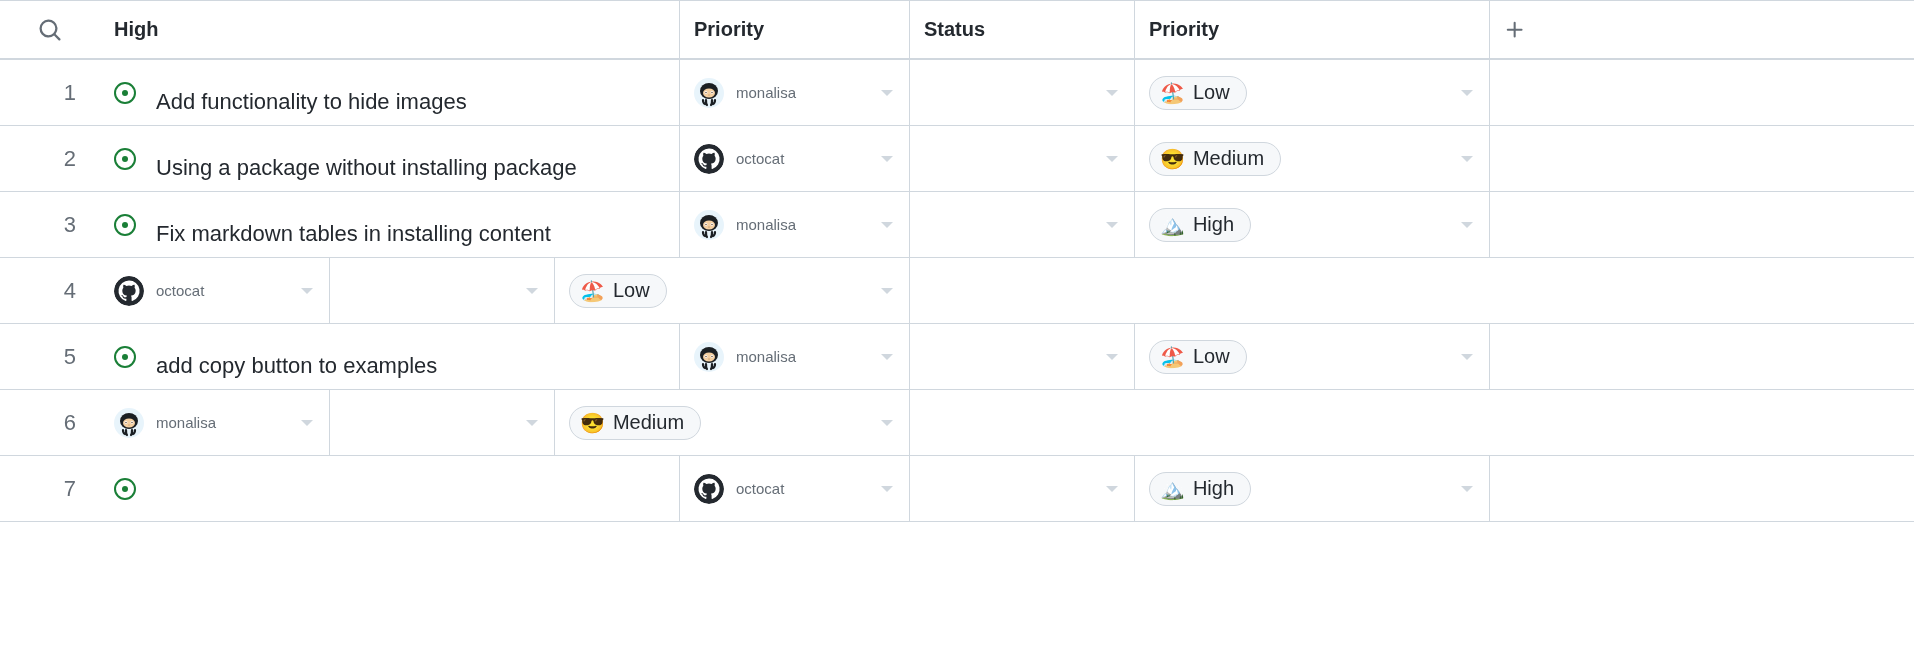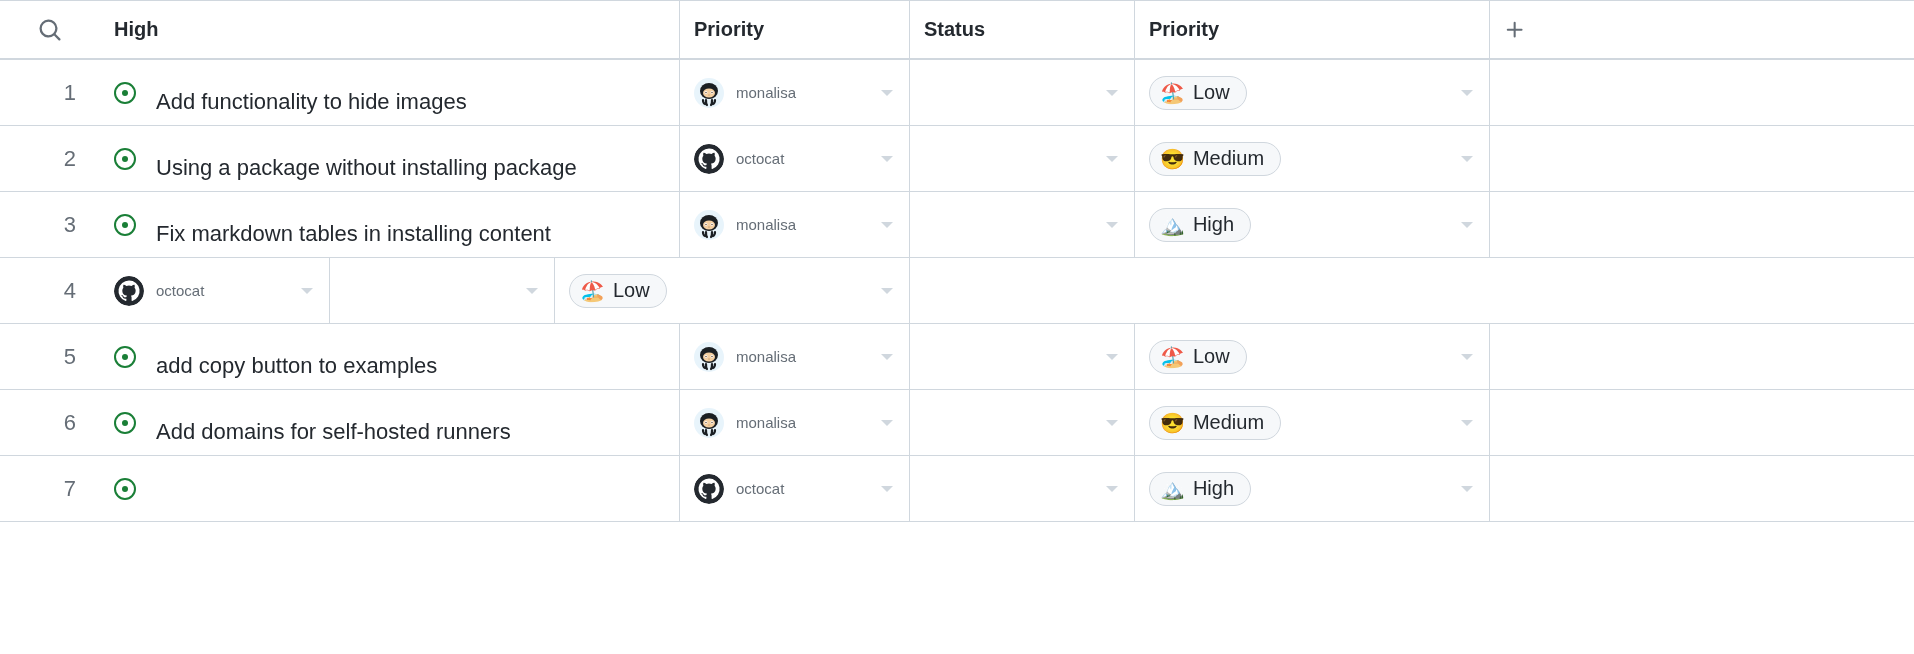--- a/index.html
+++ b/index.html
@@ -232,24 +232,20 @@
           <span class="pill">
             <span class="emoji">🏖️</span>
             <span>Low</span>
           </span>
           <span class="dropdown-caret"></span>
         </div>
         <div class="cell col-add"></div>
       </div>
       <div class="row">
         <div class="cell col-num">6</div>
-        <div class="cell col-title">
-          <span class="issue-icon"></span>
-          <span class="title-text">Add domains for self-hosted runners</span>
-        </div>
         <div class="cell col-assignees">
           <span class="avatar">
             <svg width="30" height="30">
               <use href="#octocat-anime"></use>
             </svg>
           </span>
           <span class="assignee-name">monalisa</span>
           <span class="dropdown-caret"></span>
         </div>
         <div class="cell col-status">

